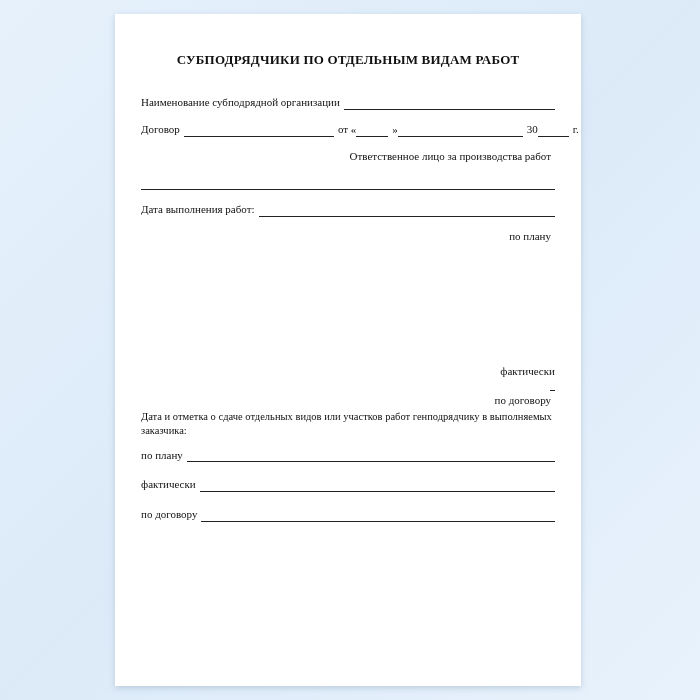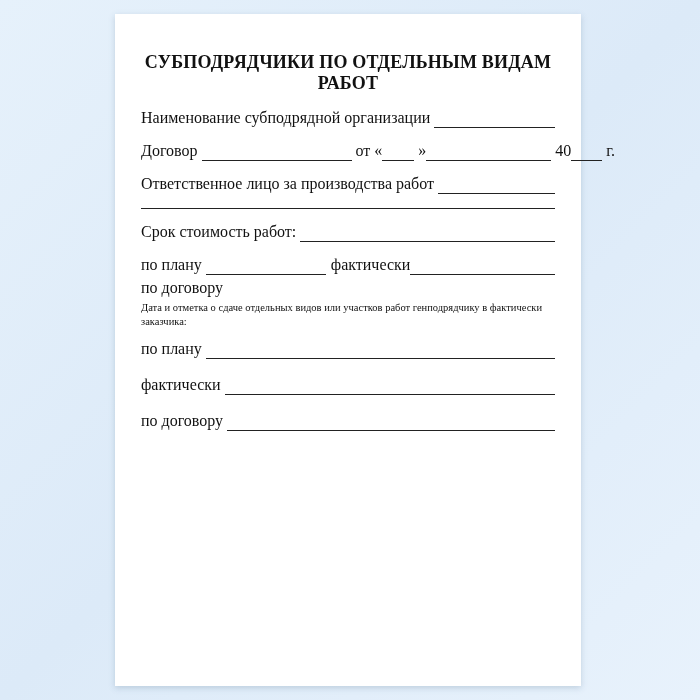--- a/index.html
+++ b/index.html
@@ -31,28 +31,28 @@
     box-shadow: 0 2px 6px rgba(80, 110, 140, 0.25);
   }
 
   .sheet-inner {
     padding: 30px 26px 0 26px;
   }
 
   .doc-title {
     text-align: center;
     font-weight: bold;
-    font-size: 18px;
+    font-size: 13px;
     letter-spacing: 0.2px;
-    margin: 8px 0 14px 0;
+    margin: 8px 0 28px 0;
     color: #111;
   }
 
   .row {
-    font-size: 16px;
+    font-size: 11px;
     color: #111;
     line-height: 1.25;
     margin-bottom: 13px;
     display: flex;
     align-items: flex-end;
     white-space: nowrap;
   }
 
   .lbl {
     flex: 0 0 auto;
@@ -77,21 +77,21 @@
   }
 
   .gap-sm { padding-left: 5px; }
 
   .line-only {
     border-bottom: 1px solid #222;
     height: 11px;
     margin-bottom: 13px;
   }
 
-  .row.tight { margin-bottom: 3px; }
+  .row.tight { margin-bottom: 3px; flex-direction: column; }
 
   .para {
     font-size: 10.5px;
     color: #111;
     line-height: 1.35;
     margin: 2px 0 10px 0;
     white-space: normal;
   }
 
   .row.spaced { margin-bottom: 16px; }
@@ -112,49 +112,49 @@
 
 
 
       <div class="row">
         <span class="lbl">Договор</span>
         <span class="fill short-1"></span>
         <span class="tail">от «</span>
         <span class="fill short-2"></span>
         <span class="tail">»</span>
         <span class="fill short-3 gap-sm"></span>
-        <span class="tail">40</span>
+        <span class="tail">30</span>
         <span class="fill short-4 gap-sm"></span>
         <span class="tail">г.</span>
       </div>
 
       <div class="row tight">
         <span class="lbl">Ответственное лицо за производства работ</span>
         <span class="fill"></span>
       </div>
 
       <div class="line-only"></div>
 
       <div class="row">
-        <span class="lbl">Срок стоимость работ:</span>
+        <span class="lbl">Дата выполнения работ:</span>
         <span class="fill"></span>
       </div>
 
       <div class="row tight">
         <span class="lbl">по плану</span>
         <span class="fill mid"></span>
         <span class="tail gap-sm">фактически</span>
         <span class="fill gap-sm"></span>
       </div>
 
       <div class="row tight">
         <span class="lbl">по договору</span>
       </div>
 
-      <div class="para">Дата и отметка о сдаче отдельных видов или участков работ генподрядчику в фактически заказчика:</div>
+      <div class="para">Дата и отметка о сдаче отдельных видов или участков работ генподрядчику в выполняемых заказчика:</div>
 
       <div class="row spaced">
         <span class="lbl">по плану</span>
         <span class="fill"></span>
       </div>
 
       <div class="row spaced">
         <span class="lbl">фактически</span>
         <span class="fill"></span>
       </div>

